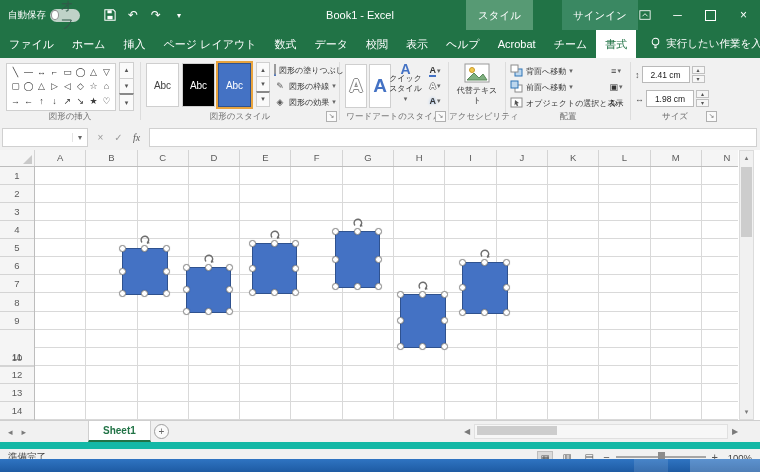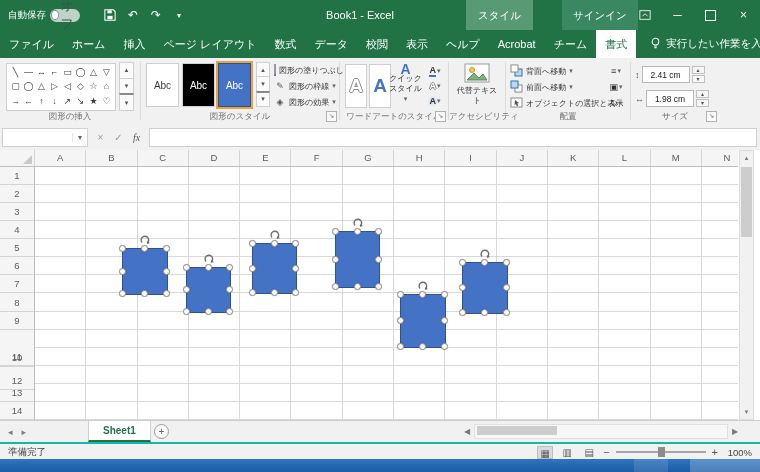--- a/index.html
+++ b/index.html
@@ -120,21 +120,21 @@
   .tabstrip{position:absolute;left:0;top:420px;width:760px;height:22px;background:#f1f1f1;border-top:1px solid #cfcfcf;box-sizing:border-box}
   .ts-nav{position:absolute;left:8px;top:0;height:21px;display:flex;gap:9px;align-items:center;color:#7a7a7a;font-size:9px}
   .sheet-tab{position:absolute;left:88px;top:0;height:21px;padding:0 14px;background:#fff;border-left:1px solid #cfcfcf;border-right:1px solid #cfcfcf;border-bottom:2px solid #217346;color:#217346;font-weight:bold;line-height:19px;font-size:10px;box-sizing:border-box}
   .add-sheet{position:absolute;left:154px;top:3px;width:15px;height:15px;border:1px solid #9e9e9e;border-radius:50%;text-align:center;line-height:13px;color:#666;font-size:10px;box-sizing:border-box;background:#fafafa}
   .hscroll{position:absolute;left:460px;right:18px;top:3px;height:15px;display:flex;align-items:center}
   .hs-btn{font-size:8px;color:#7a7a7a;width:14px;text-align:center}
   .hs-track{flex:1;height:13px;position:relative;border:1px solid #e0e0e0;background:#f7f7f7}
   .hs-thumb{position:absolute;left:2px;top:1px;width:80px;height:9px;background:#cdcdcd}
 
   
-  .statusbar{position:absolute;left:0;top:442px;width:760px;height:17px;background:#f1f1f1;border-top:2px solid #14b8a6;font-size:9.5px;color:#444;box-sizing:border-box}
+  .statusbar{position:absolute;left:0;top:442px;width:760px;height:17px;background:#f1f1f1;border-top:7px solid #14b8a6;font-size:9.5px;color:#444;box-sizing:border-box}
   .sb-ready{position:absolute;left:8px;line-height:15px}
   .sb-right{position:absolute;right:8px;top:0;height:16px;display:flex;align-items:center;gap:6px}
   .view-btn{width:16px;height:13px;text-align:center;line-height:13px;font-size:10px;color:#555}
   .view-btn.active{background:#dadada;border:1px solid #bdbdbd;box-sizing:border-box}
   .zoom-sym{font-size:11px;color:#555}
   .zoom-track{width:90px;height:2px;background:#a6a6a6;position:relative}
   .zoom-thumb{position:absolute;left:50%;top:-4px;width:7px;height:10px;background:#8c8c8c;margin-left:-3px}
   .zoom-label{width:28px;text-align:right}
 
   
@@ -445,21 +445,21 @@
       <div class="row-hdr" style="top: 18.07px; height: 18.07px;">2</div>
       <div class="row-hdr" style="top: 36.14px; height: 18.07px;">3</div>
       <div class="row-hdr" style="top: 54.21px; height: 18.07px;">4</div>
       <div class="row-hdr" style="top: 72.28px; height: 18.07px;">5</div>
       <div class="row-hdr" style="top: 90.35px; height: 18.07px;">6</div>
       <div class="row-hdr" style="top: 108.42px; height: 18.07px;">7</div>
       <div class="row-hdr" style="top: 126.49px; height: 18.07px;">8</div>
       <div class="row-hdr" style="top: 144.56px; height: 18.07px;">9</div>
       <div class="row-hdr" style="top: 168px; height: 18.07px; margin-top: 14px;">10</div>
       <div class="row-hdr" style="top: 180.7px; height: 18.07px;">11</div>
-      <div class="row-hdr" style="top: 198.77px; height: 18.07px; margin-top: 6px;">12</div>
+      <div class="row-hdr" style="top: 198.77px; height: 18.07px;">12</div>
       <div class="row-hdr" style="top: 216.84px; height: 18.07px;">13</div>
       <div class="row-hdr" style="top: 234.91px; height: 18.07px; text-align: center;">14</div>
     </div>
   <div class="cells"></div>
   <div class="shapes-layer">
       <div class="shape" style="left: 122px; top: 98px; width: 46px; height: 47px; background: rgb(68, 114, 196); border: 1.5px solid rgb(47, 82, 143);">
         <div class="handle" style="left: calc(0% - 4px); top: calc(0% - 4px);"></div>
         <div class="handle" style="left: calc(50% - 4px); top: calc(0% - 4px);"></div>
         <div class="handle" style="left: calc(100% - 4px); top: calc(0% - 4px);"></div>
         <div class="handle" style="left: calc(0% - 4px); top: calc(50% - 4px);"></div>

